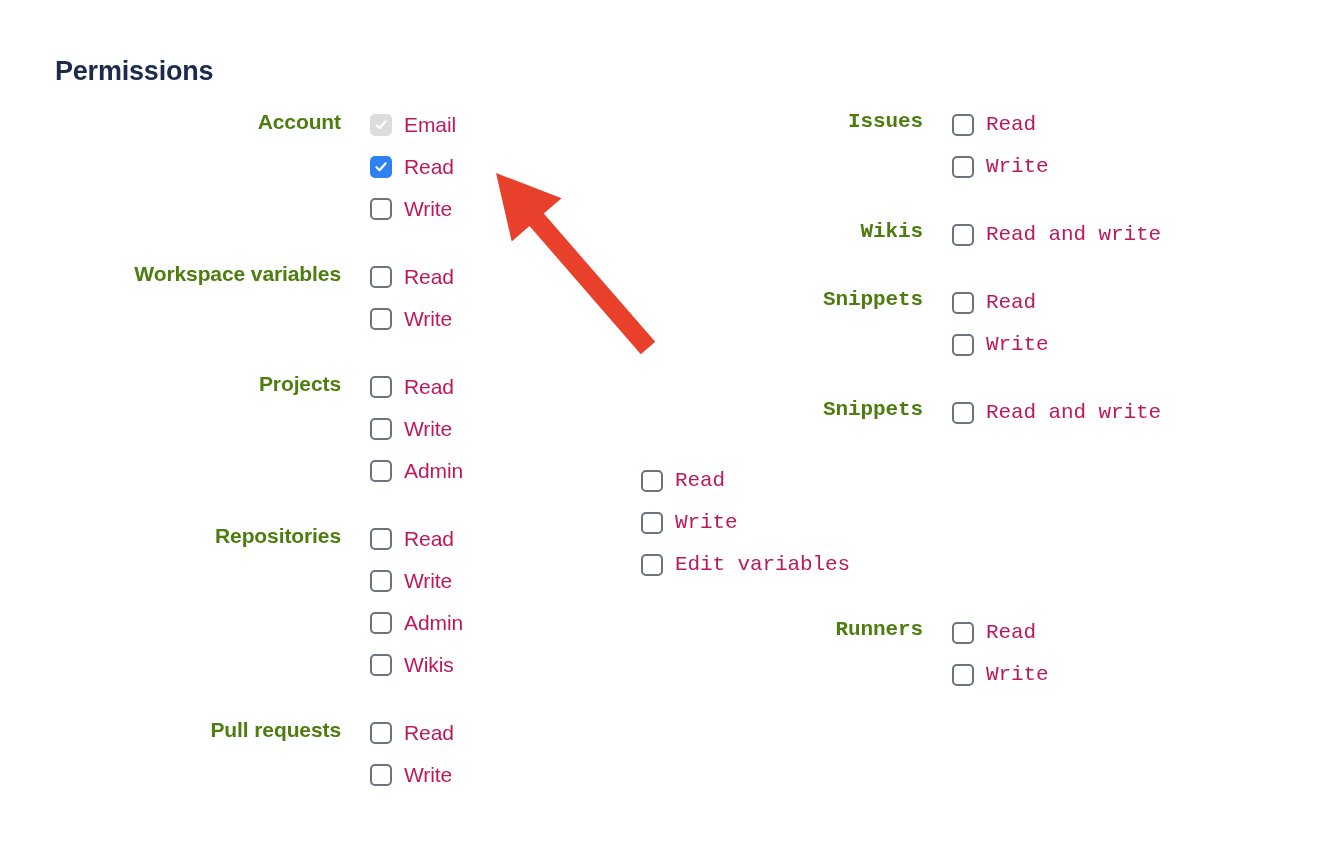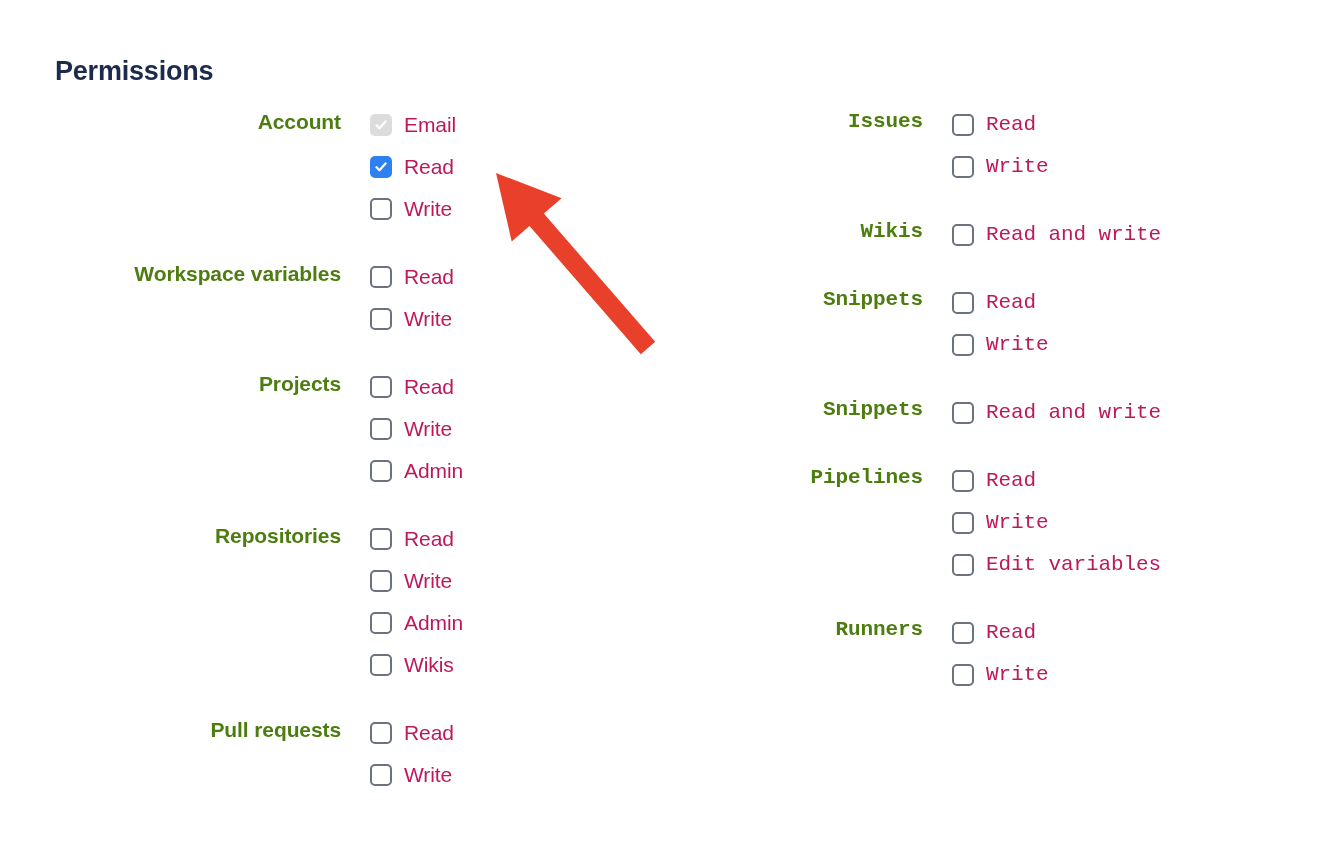--- a/index.html
+++ b/index.html
@@ -267,21 +267,20 @@
         <div class="perm-group">
           <div class="group-label">Snippets</div>
           <div class="group-options">
             <label class="option-row">
               <span class="checkbox unchecked"></span>
               <span class="option-label">Read and write</span>
             </label>
           </div>
         </div>
         <div class="perm-group">
-          <div class="group-label">Pipelines</div>
           <div class="group-options">
             <label class="option-row">
               <span class="checkbox unchecked"></span>
               <span class="option-label">Read</span>
             </label>
             <label class="option-row">
               <span class="checkbox unchecked"></span>
               <span class="option-label">Write</span>
             </label>
             <label class="option-row">

